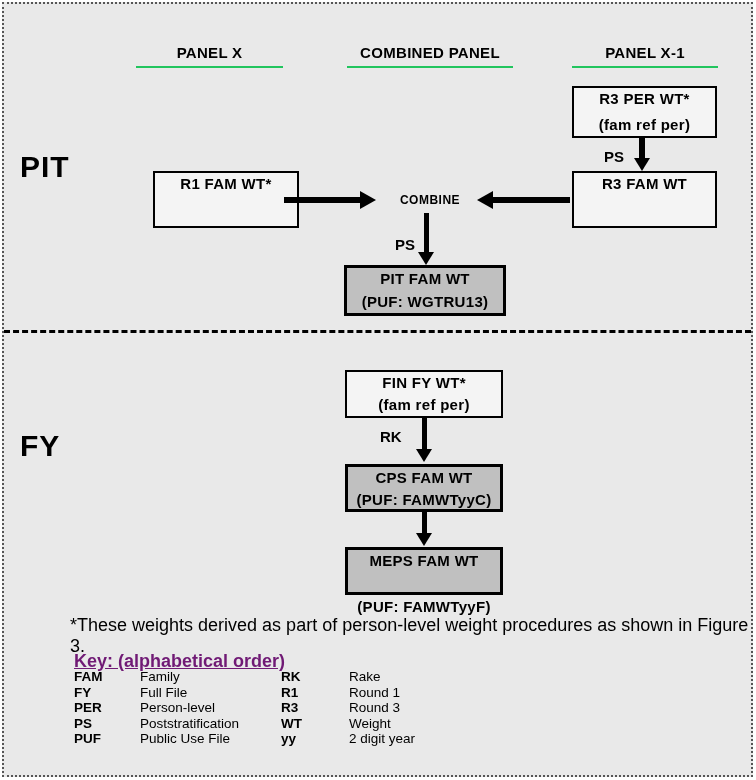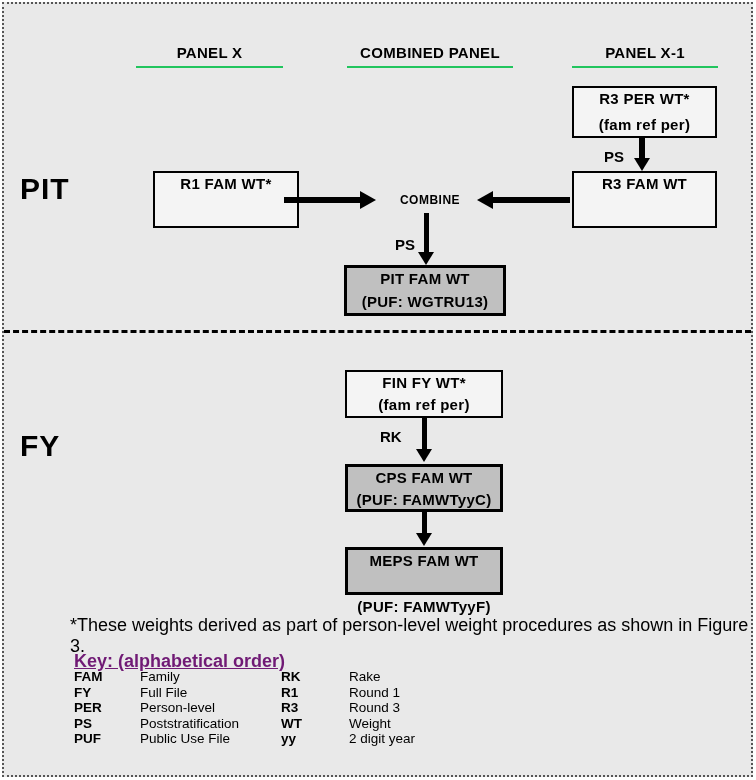--- a/index.html
+++ b/index.html
@@ -45,21 +45,21 @@
 </head>
 <body>
 
 <div id="canvas">
   <div id="frame">
 
     <div class="col-header" style="left:132px; top:40px; width:147px;">PANEL X</div>
     <div class="col-header" style="left:343px; top:40px; width:166px;">COMBINED PANEL</div>
     <div class="col-header" style="left:568px; top:40px; width:146px;">PANEL X-1</div>
 
-    <div class="section-label" style="left:16px; top:168px;">PIT</div>
+    <div class="section-label" style="left:16px; top:146px;">PIT</div>
 
     <div class="node node-white" style="left:568px; top:82px; width:145px; height:52px;">
       <div>R3 PER WT*</div>
       <div>(fam ref per)</div>
     </div>
 
     <div class="arrow-label" style="left:600px; top:144px;">PS</div>
     <div class="shaft" style="left:635px; top:134px; width:6px; height:21px;"></div>
     <div class="head head-down" style="left:630px; top:154px;"></div>
 

